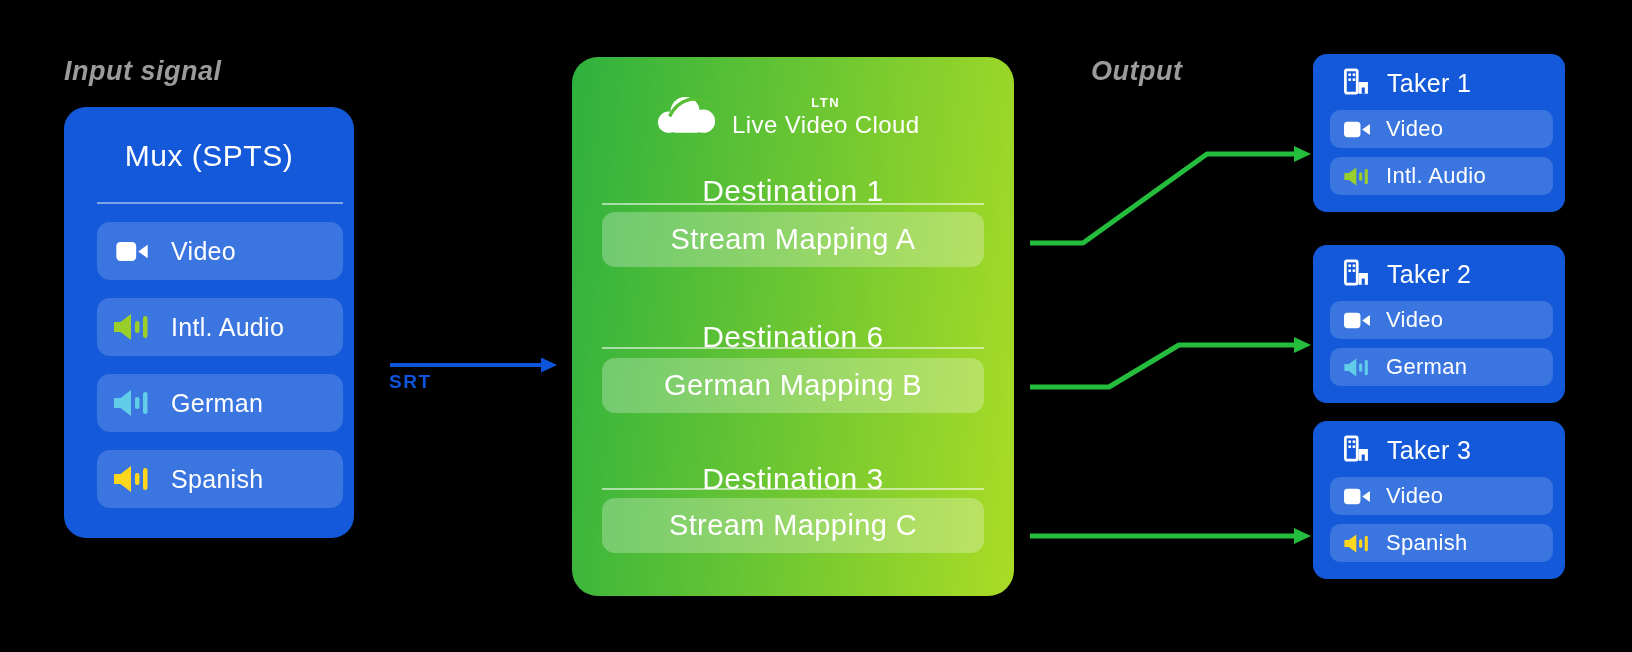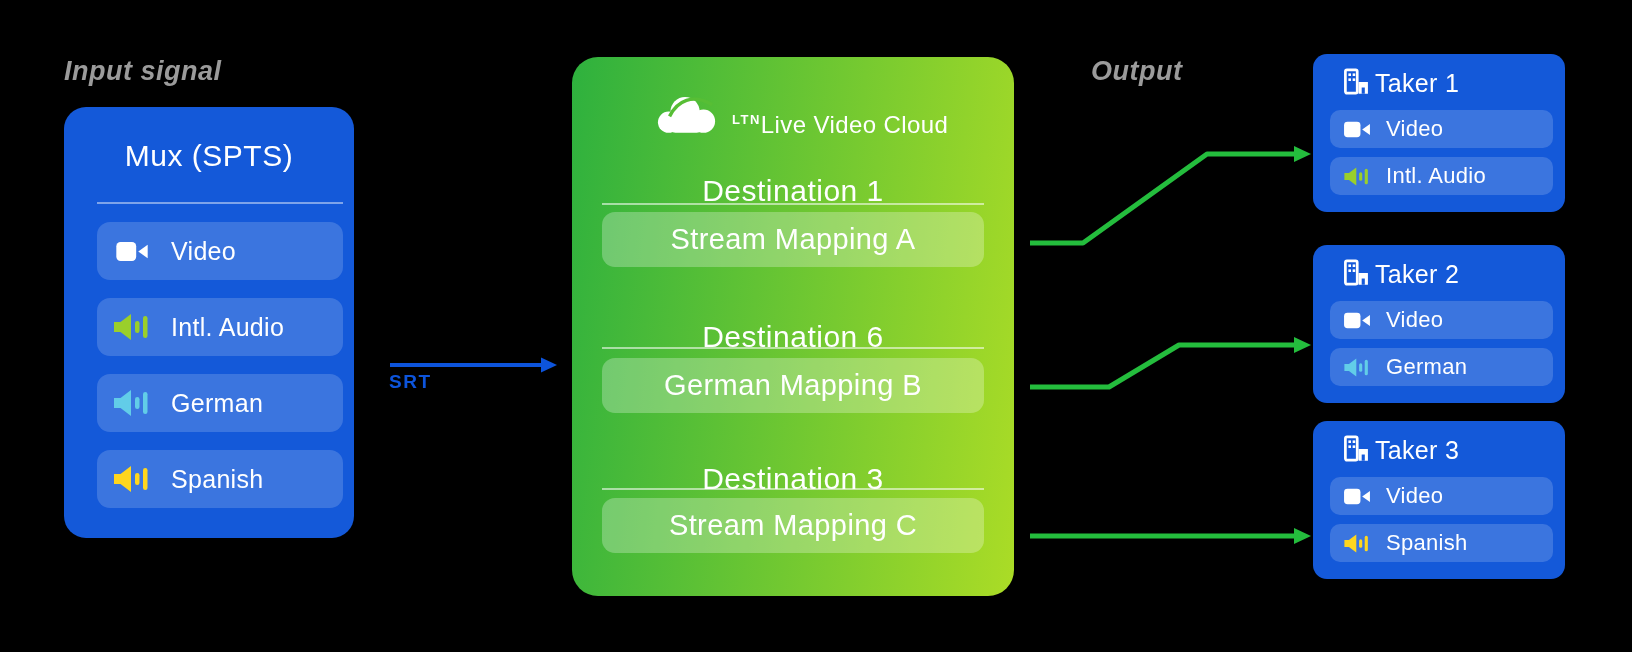--- a/index.html
+++ b/index.html
@@ -20,35 +20,35 @@
   .mux-row{position:absolute;left:33px;width:246px;height:58px;
     background:rgba(255,255,255,.17);border-radius:13px;
     display:flex;align-items:center;padding-left:12px;box-sizing:border-box;gap:16px;}
   .mrow-icon{width:46px;display:flex;justify-content:center;align-items:center;}
   .mrow-label{color:#fff;font-size:25px;font-weight:500;letter-spacing:.3px;}
 
   
   .cloud-box{position:absolute;left:572px;top:57px;width:442px;height:539px;
     border-radius:26px;background:linear-gradient(97deg,#2EB13E 0%,#ABDC26 100%);}
   .cloud-logo{position:absolute;left:84px;top:33px;display:flex;align-items:flex-end;gap:14px;}
-  .logo-text{display:flex;flex-direction:row;line-height:1;padding-bottom:2px;text-align:center;}
+  .logo-text{display:flex;flex-direction:column;line-height:1;padding-bottom:2px;text-align:center;}
   .logo-brand{color:#fff;font-size:13px;font-weight:800;letter-spacing:1.5px;margin-bottom:4px;}
   .logo-product{color:#fff;font-size:24px;font-weight:400;letter-spacing:.4px;}
   .dest-label{position:absolute;left:0;width:100%;text-align:center;color:#fff;
     font-size:30px;font-weight:500;letter-spacing:.5px;}
   .dest-divider{position:absolute;left:30px;width:382px;height:2px;background:rgba(255,255,255,.55);}
   .sm-row{position:absolute;left:30px;width:382px;height:55px;
     background:rgba(255,255,255,.27);border-radius:13px;
     display:flex;align-items:center;justify-content:center;
     color:#fff;font-size:29px;font-weight:400;letter-spacing:.4px;}
 
   
   .taker{position:absolute;left:1313px;width:252px;height:158px;
     background:#1459D9;border-radius:14px;}
-  .taker-head{position:absolute;left:30px;top:14px;display:flex;align-items:center;gap:5px;}
+  .taker-head{position:absolute;left:30px;top:14px;display:flex;align-items:center;gap:17px;}
   .taker-title{color:#fff;font-size:25px;font-weight:500;letter-spacing:.3px;}
   .taker-row{position:absolute;left:17px;width:223px;height:38px;border-radius:10px;
     background:rgba(255,255,255,.17);display:flex;align-items:center;
     padding-left:11px;box-sizing:border-box;gap:13px;}
   .trow-icon{width:32px;display:flex;justify-content:center;align-items:center;}
   .trow-label{color:#fff;font-size:22px;font-weight:500;letter-spacing:.3px;}
 
   .srt-label{position:absolute;left:389px;top:371px;font-size:19px;font-weight:700;
     color:#0D54DB;letter-spacing:1.5px;}
 

